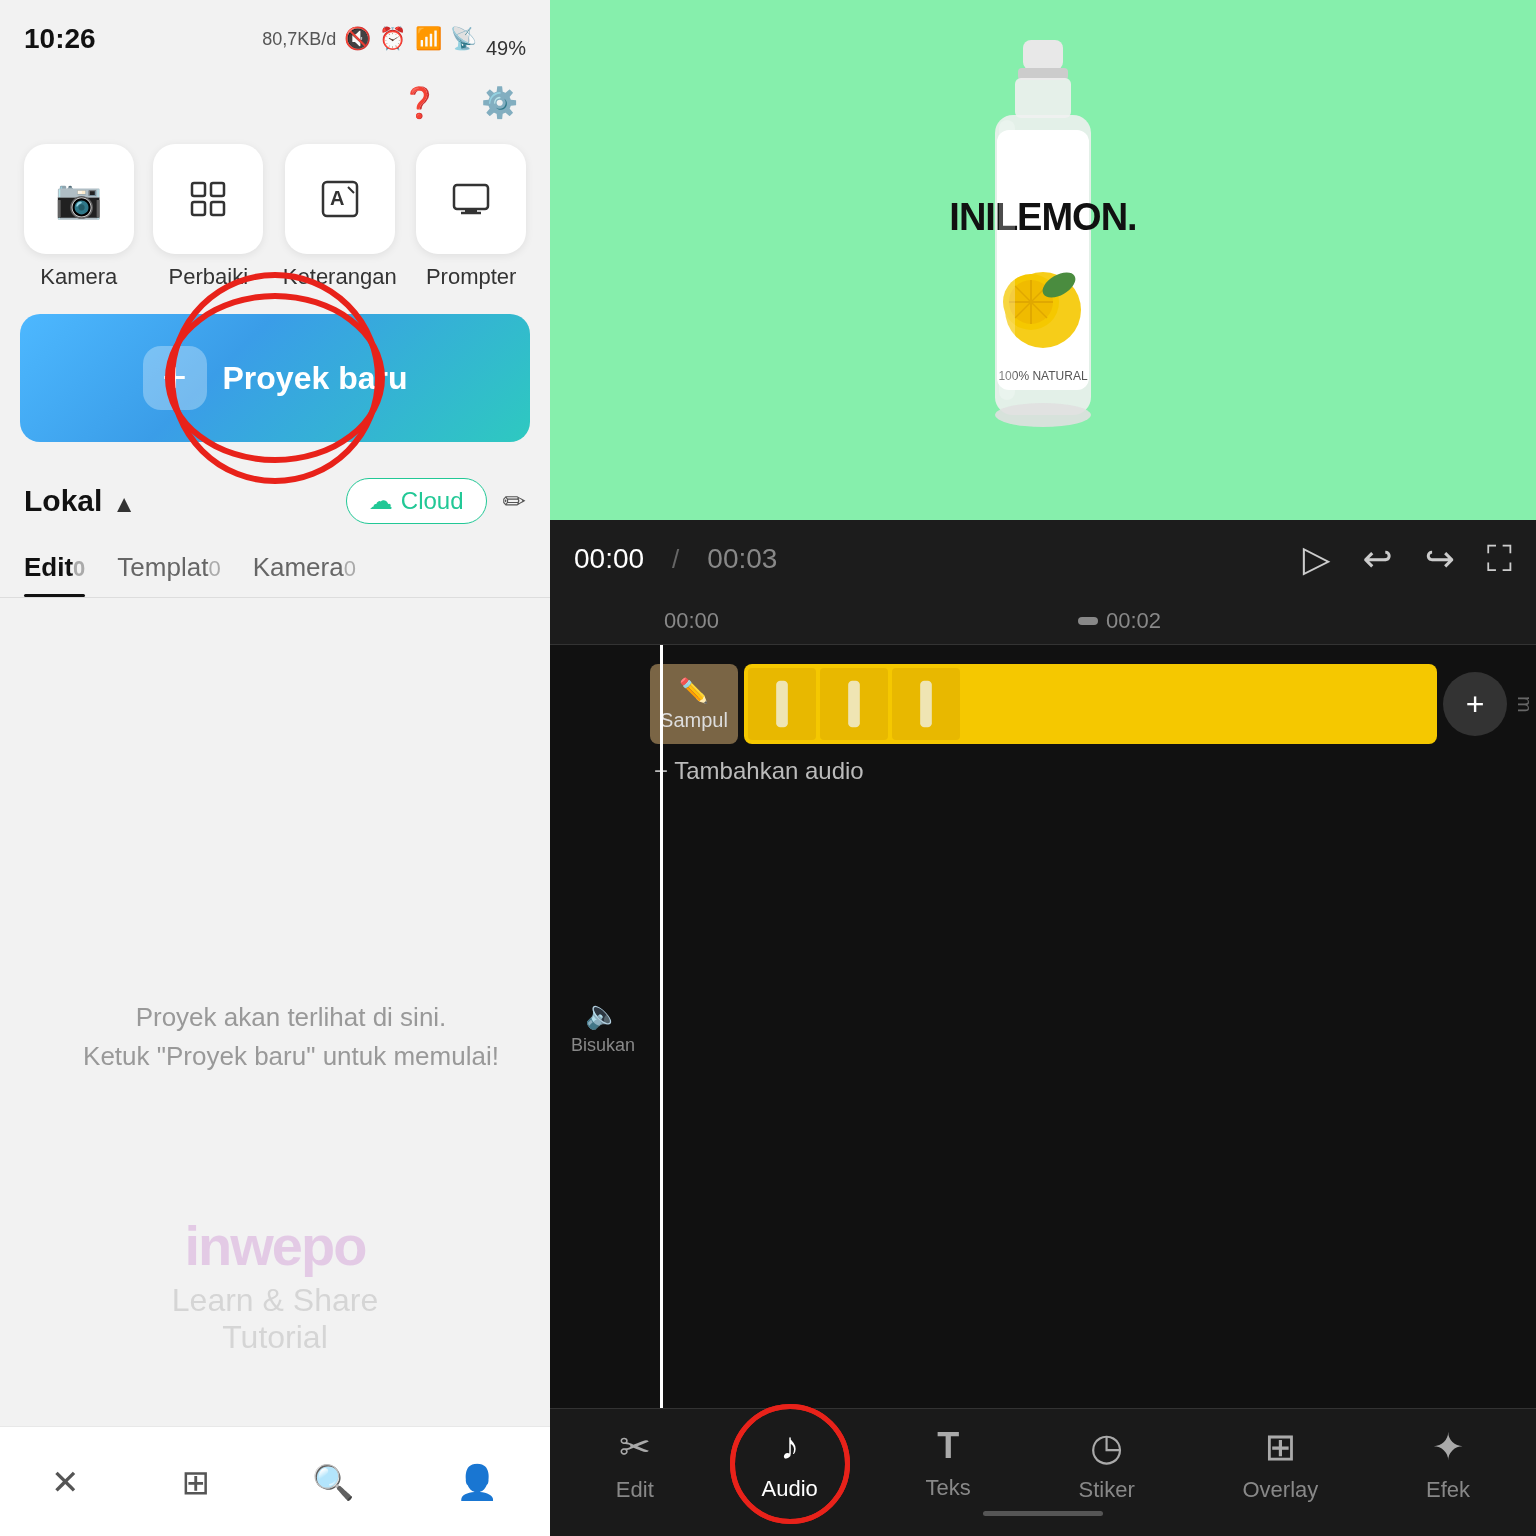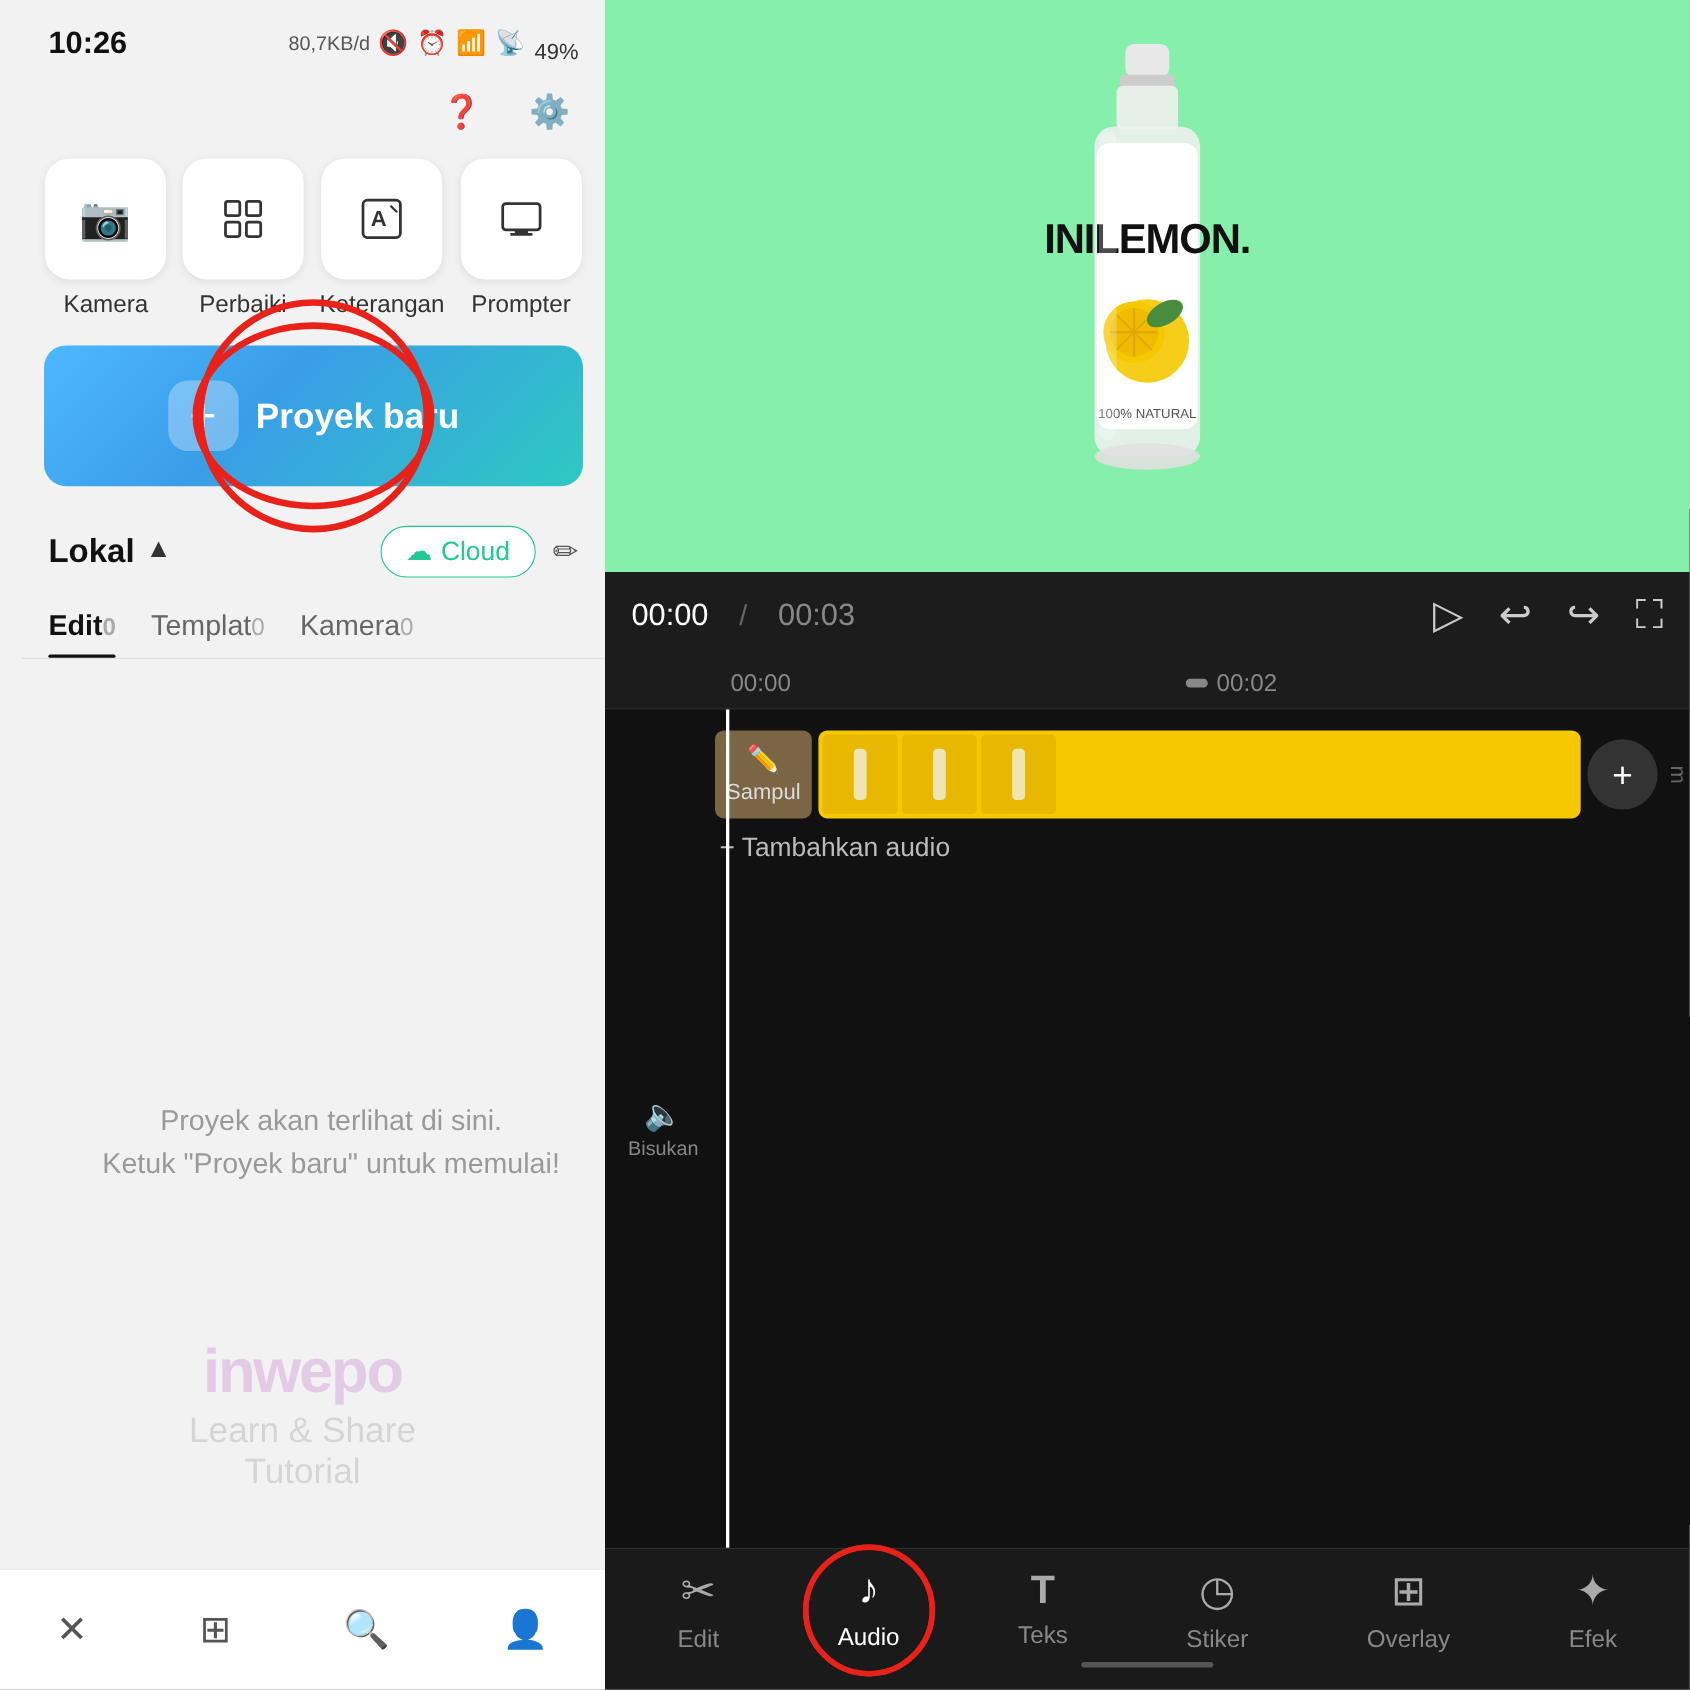--- a/index.html
+++ b/index.html
@@ -13,21 +13,20 @@
     }
 
     
     .left-panel {
       width: 550px;
       height: 1536px;
       background: #f2f2f2;
       display: flex;
       flex-direction: column;
       position: relative;
-      padding-left: 20px;
     }
 
     .status-bar {
       display: flex;
       justify-content: space-between;
       align-items: center;
       padding: 18px 24px 8px;
       background: #f2f2f2;
     }
     .status-time {
@@ -137,21 +136,21 @@
     }
 
     .local-header {
       display: flex;
       align-items: center;
       justify-content: space-between;
       padding: 8px 24px 16px;
     }
     .local-title {
       display: flex;
-      align-items: flex-start;
+      align-items: flex-end;
       gap: 10px;
     }
     .local-title-text {
       font-size: 30px;
       font-weight: 700;
       color: #111;
     }
     .local-arrow {
       font-size: 24px;
       color: #333;

